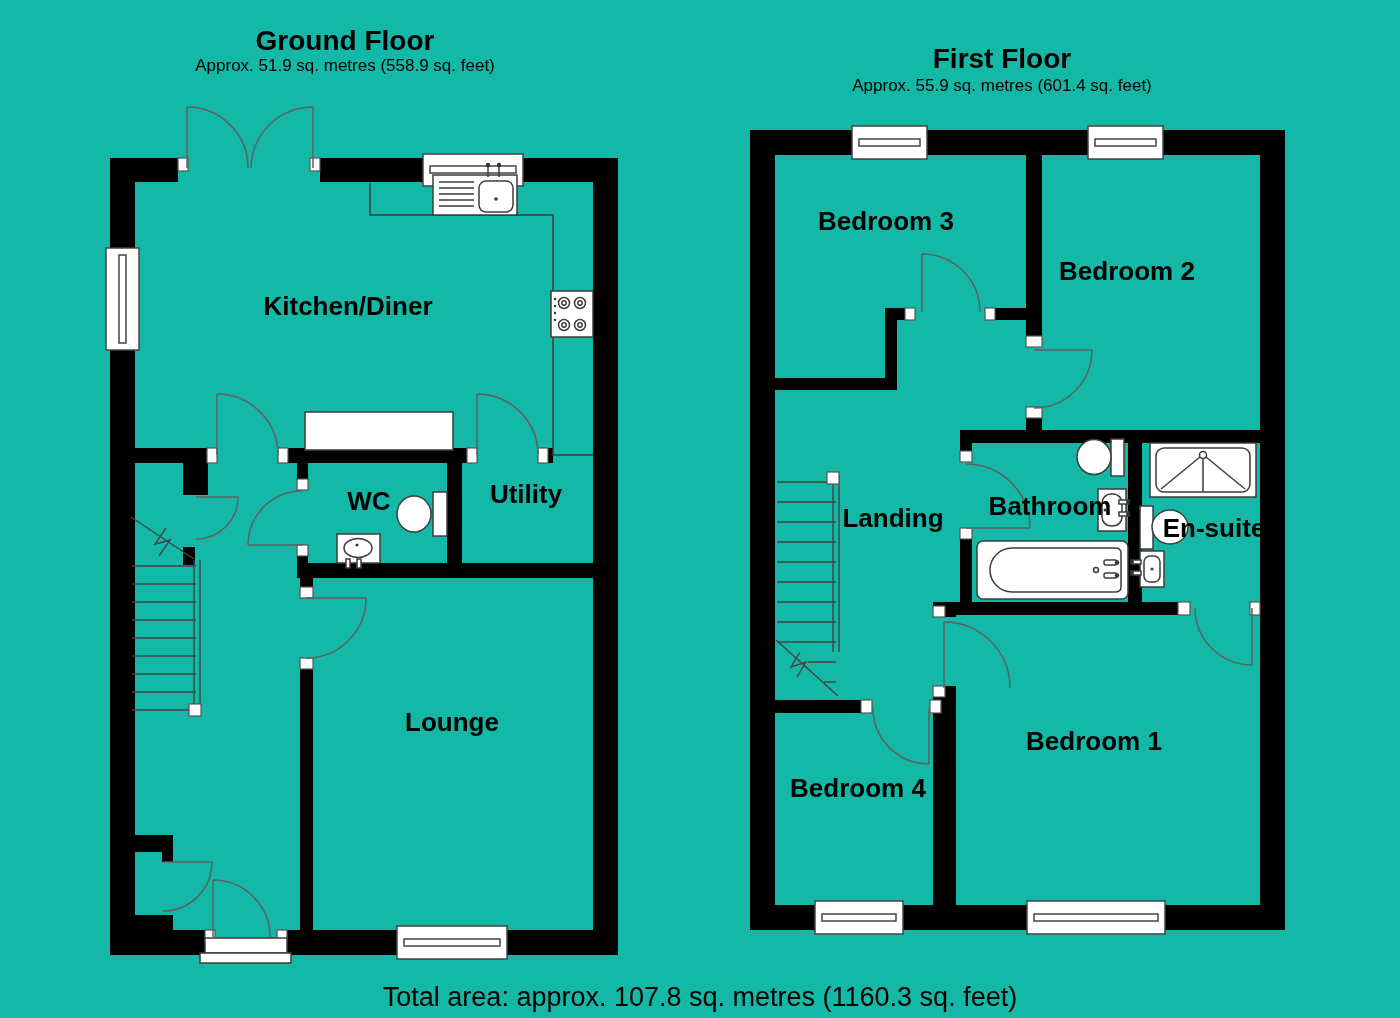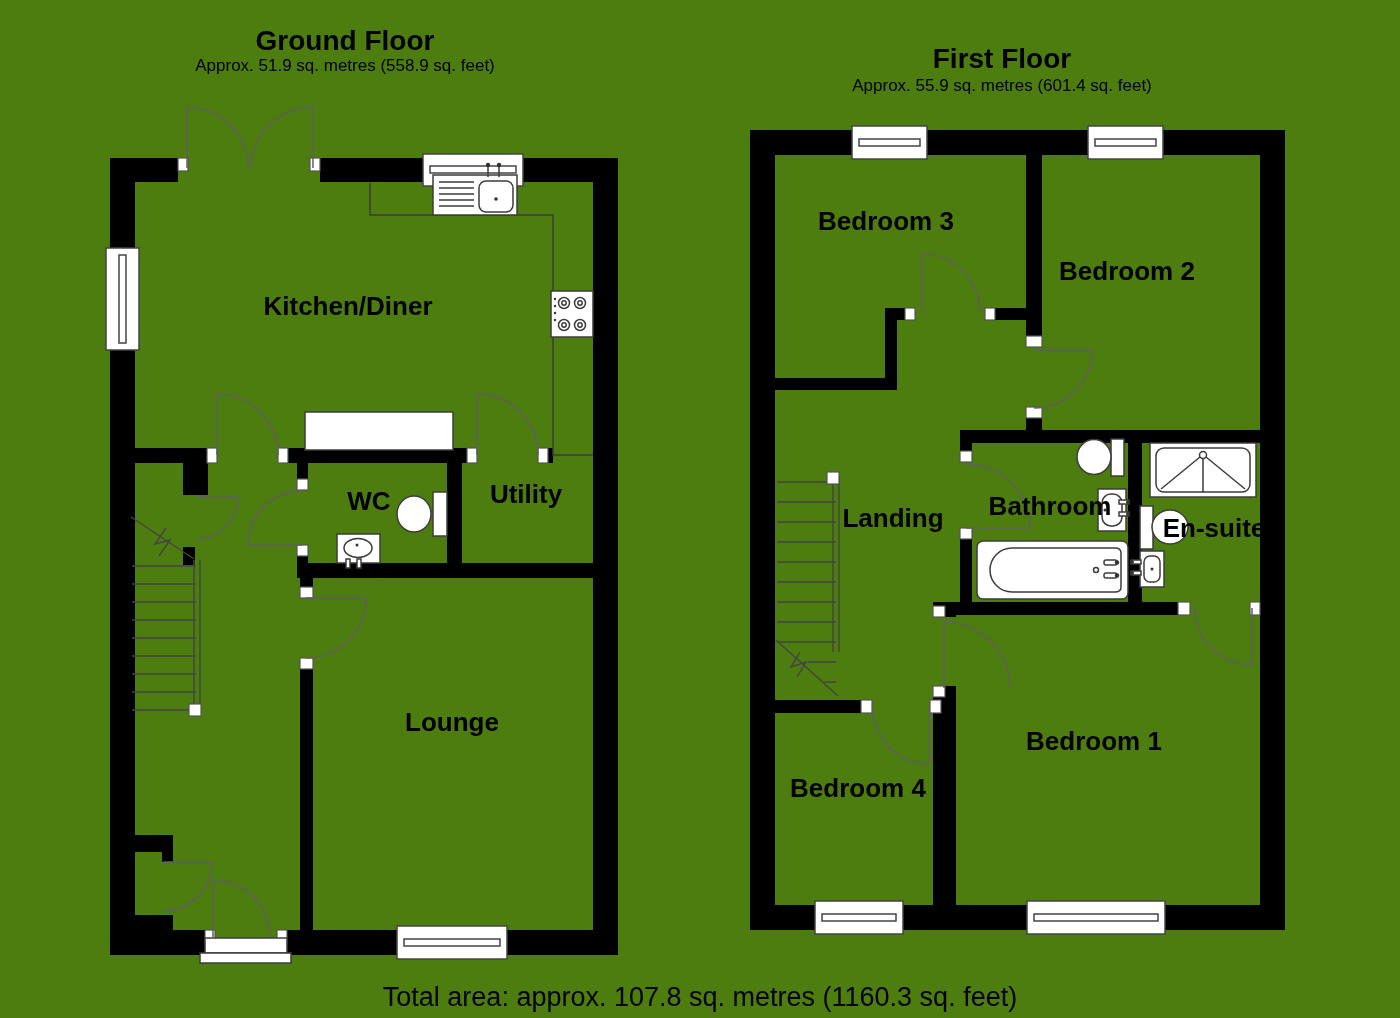--- a/index.html
+++ b/index.html
@@ -1,16 +1,16 @@
 <!DOCTYPE html>
 <html><head>
 <meta charset="utf-8">
 <style>
   html,body{margin:0;padding:0;background:#ffffff;}
-  .page{position:relative;width:1400px;height:1018px;background:#4d7c0f;overflow:hidden;
+  .page{position:relative;width:1400px;height:1018px;background:#14b8a6;overflow:hidden;
         font-family:"Liberation Sans", sans-serif;}
   svg{position:absolute;left:0;top:0;}
   .wall{fill:#000000;stroke:none;}
   .thin{fill:none;stroke:#3d3d3d;stroke-width:1.5;}
   .fixture{fill:#ffffff;stroke:#3d3d3d;stroke-width:1.5;}
   .arc{fill:none;stroke:#606060;stroke-width:1.5;}
   .jamb{fill:#ffffff;stroke:#555555;stroke-width:1.2;}
   .winbox{fill:#ffffff;stroke:#444444;stroke-width:1.5;}
   .tread{fill:none;stroke:#444444;stroke-width:1.4;}
   .dot{fill:#333333;stroke:none;}

